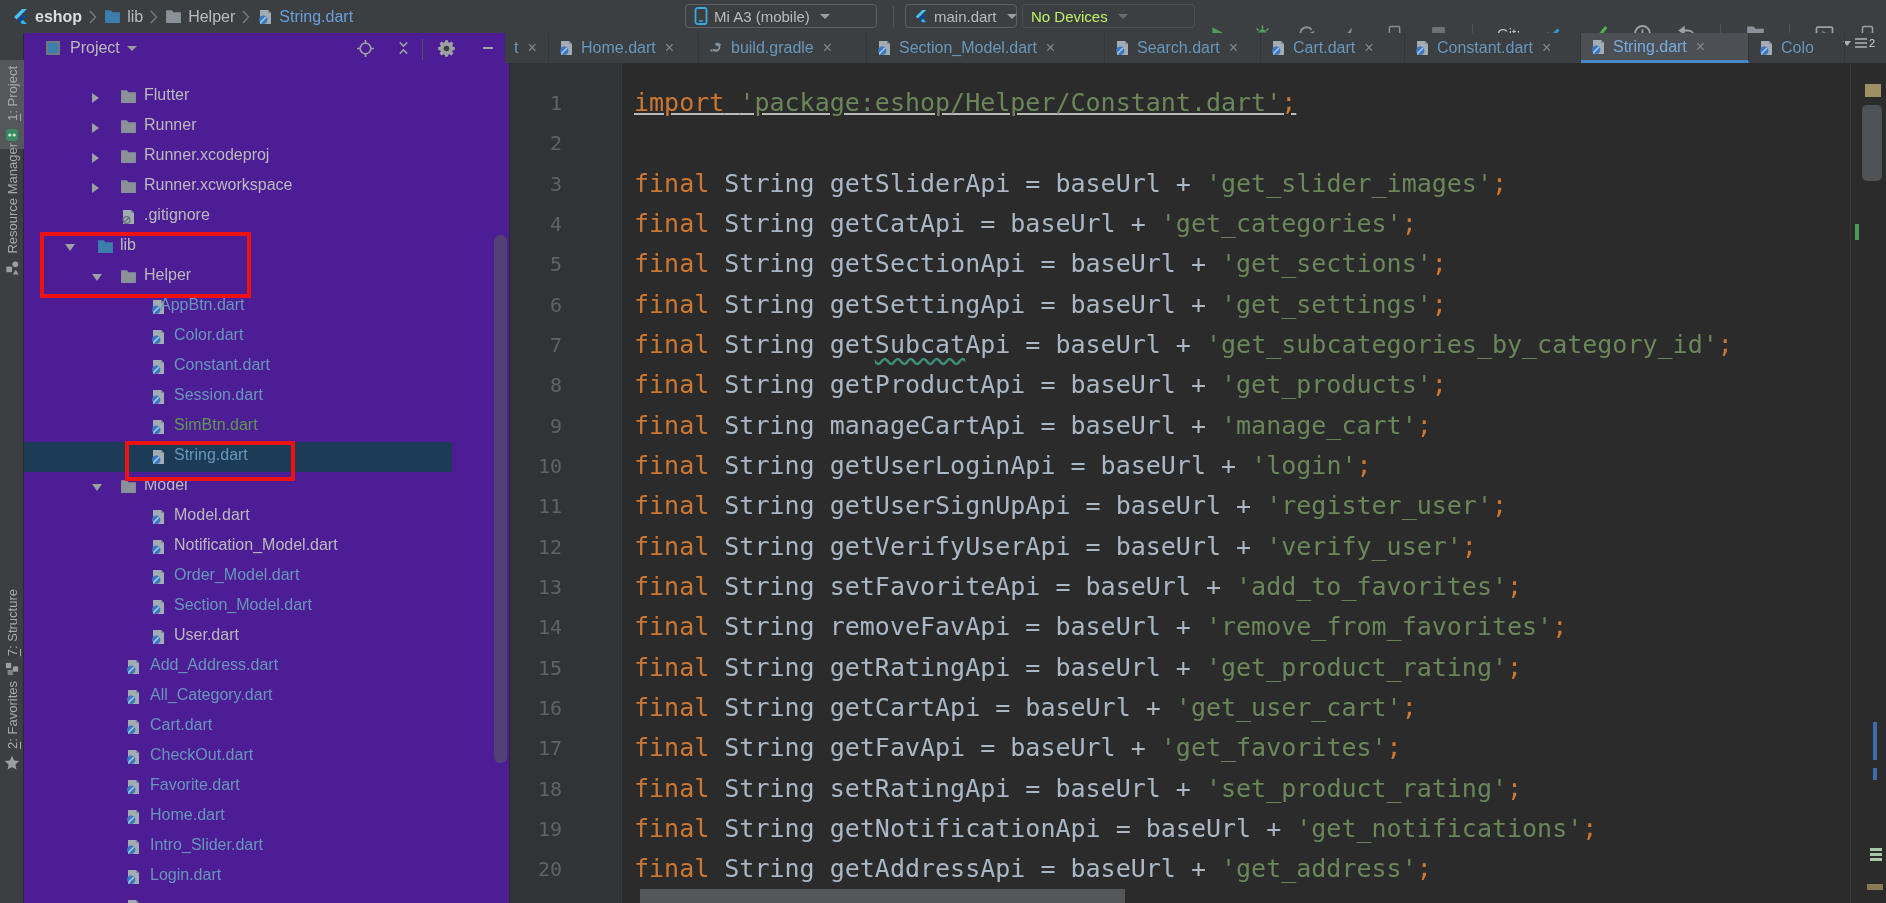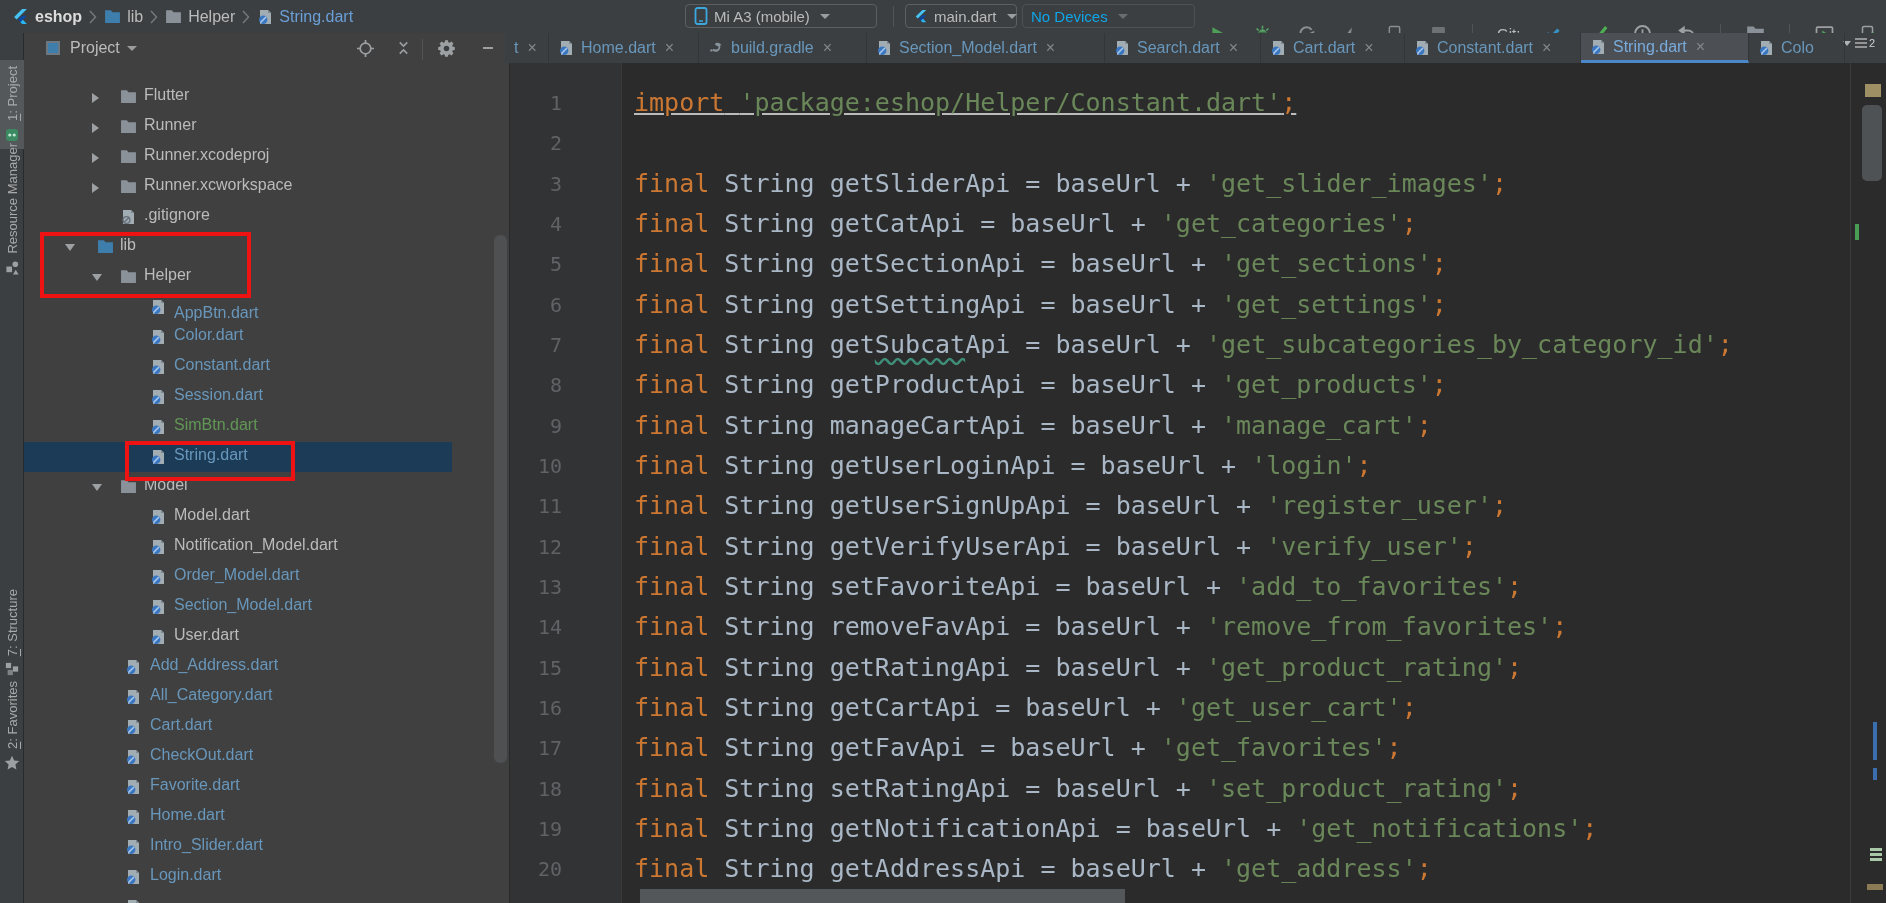--- a/index.html
+++ b/index.html
@@ -10,36 +10,36 @@
            border-bottom:1px solid #ef4444;}
   #crumbs{position:absolute;left:12px;top:0;height:33px;display:flex;align-items:center;gap:7px;}
   .crumb{display:flex;align-items:center;gap:6px;font-size:16px;color:#BBBBBB;}
   .crumb.first span{font-weight:bold;color:#DCDCDC;}
   .crumb.last span{color:#6A9FD8;}
   .crumb-sep{color:#75777A;font-size:15px;}
   .selbox{position:absolute;top:4px;height:24px;border:1px solid #5E6060;border-radius:4px;
           display:flex;align-items:center;gap:6px;padding:0 8px;font-size:15px;color:#BBBBBB;box-sizing:border-box;}
   .selbox .caret{width:0;height:0;border-left:5px solid transparent;border-right:5px solid transparent;
           border-top:5px solid #9A9C9E;margin-left:4px;}
-  .selbox.disabled{color:#0ea5e9;border-color:#4E5052;}
+  .selbox.disabled{color:#bef264;border-color:#4E5052;}
   .selbox.disabled .caret{border-top-color:#6A6C6E;}
   #tb-right{position:absolute;left:1208px;top:0;height:33px;display:flex;align-items:center;gap:24px;margin-top:17px;}
   .tbi{width:20px;height:20px;display:flex;align-items:center;justify-content:center;}
   .tbsep{width:1px;height:20px;background:#515355;}
   .vsep-abs{position:absolute;top:6px;width:1px;height:21px;background:#515355;}
   #git-label{font-size:15px;color:#BBBBBB;}
   
   #leftbar{position:absolute;left:0;top:33px;width:24px;height:870px;background:#3C3F41;
            border-right:1px solid #2A2A2A;box-sizing:border-box;}
   .vbtn{position:absolute;left:0;width:24px;display:flex;flex-direction:column;align-items:center;gap:6px;}
   .vbtn.active{background:#55585A;}
   .vlabel{writing-mode:vertical-rl;transform:rotate(180deg);font-size:13px;color:#A7A9AB;white-space:nowrap;}
   .vlabel u{text-decoration:underline;}
   
-  #ppanel{position:absolute;left:24px;top:33px;width:486px;height:870px;background:#404040;
+  #ppanel{position:absolute;left:24px;top:33px;width:486px;height:870px;background:#4c1d95;
           border-right:1px solid #2A2A2A;box-sizing:border-box;overflow:hidden;}
   #phead{position:absolute;left:0;top:0;width:100%;height:30px;}
   #phead-title{position:absolute;left:46px;top:0;height:30px;display:flex;align-items:center;gap:7px;font-size:16px;color:#BBBBBB;}
   #phead-title .caret{width:0;height:0;border-left:5px solid transparent;border-right:5px solid transparent;border-top:5px solid #9A9C9E;}
   .phicon{position:absolute;top:6px;width:18px;height:18px;display:flex;align-items:center;justify-content:center;}
   .trow{position:absolute;left:0;width:486px;height:30px;font-size:16px;}
   .trow .sel{position:absolute;left:0;top:0;width:428px;height:30px;background:#1B3B57;}
   .tlab{position:absolute;top:4px;white-space:nowrap;}
   .ticon{position:absolute;top:7px;width:17px;height:16px;}
   .tarr{position:absolute;top:11px;width:0;height:0;}
@@ -438,21 +438,21 @@
         </div>
         <div class="trow" style="top: 259px;">
           <span class="ticon" style="left:126px;">
             <svg width="16" height="16" viewBox="0 0 16 16">
               <path fill="#A1ACB3" d="M3 1h8l3 3v11H3z"></path>
               <path fill="#7F8B93" d="M11 1l3 3h-3z"></path>
               <circle cx="6.2" cy="10.8" r="4.2" fill="#3B76C0"></circle>
               <path d="M3.4 13.6L9 8" stroke="#A6C8EE" stroke-width="1.5" fill="none"></path>
             </svg>
           </span>
-          <span class="tlab vcs-m" style="left:150px;margin-top:8px;">AppBtn.dart</span>
+          <span class="tlab vcs-m" style="left:136px;">AppBtn.dart</span>
         </div>
         <div class="trow" style="top: 289px;">
           <span class="ticon" style="left:126px;">
             <svg width="16" height="16" viewBox="0 0 16 16">
               <path fill="#A1ACB3" d="M3 1h8l3 3v11H3z"></path>
               <path fill="#7F8B93" d="M11 1l3 3h-3z"></path>
               <circle cx="6.2" cy="10.8" r="4.2" fill="#3B76C0"></circle>
               <path d="M3.4 13.6L9 8" stroke="#A6C8EE" stroke-width="1.5" fill="none"></path>
             </svg>
           </span>

